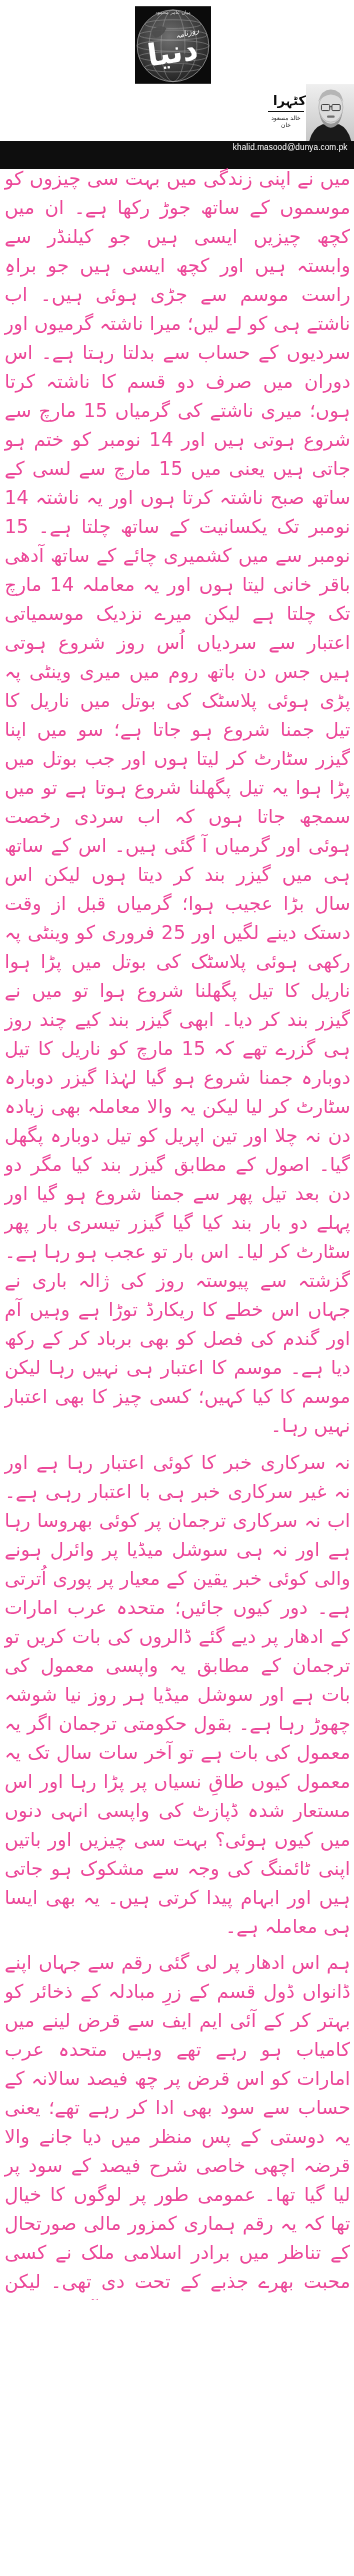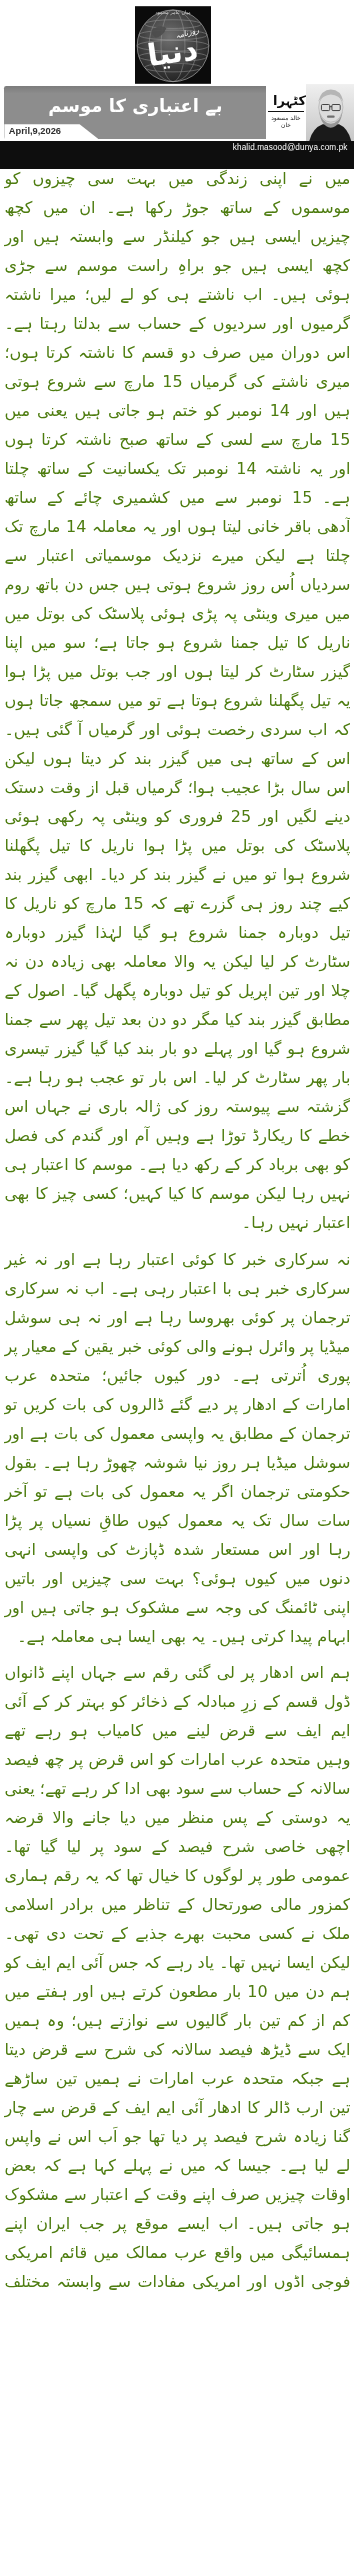--- a/index.html
+++ b/index.html
@@ -24,22 +24,22 @@
   .column-name{font-size:13px;font-weight:bold;color:#0d0d0d;margin-top:8.7px;margin-left:33px;}
   .author-rule{height:1.1px;background:#111;margin:3.3px 2.2px 2.2px 2.2px;}
   .author-name{font-size:6px;color:#1a1a1a;}
   .author-photo{width:48px;height:57px;display:block;}
   
   .email-bar{position:absolute;left:0;top:141px;width:354px;height:28px;background:#0e0e0e;
              color:#fff;text-align:right;font-size:8.2px;line-height:14px;padding-right:6.5px;
              box-sizing:border-box;letter-spacing:0.1px;}
   
   .article{position:absolute;left:4.4px;top:164px;width:346px;height:2136px;overflow:hidden;
-           direction:rtl;text-align:justify;color:#4d7c0f;
-           font-family:"DejaVu Sans",sans-serif;font-size:16px;line-height:29px;}
+           direction:rtl;text-align:justify;color:#ec4899;
+           font-family:"DejaVu Sans",sans-serif;font-size:19px;line-height:29px;}
   .article p{margin:0 0 7.6px 0;}
 </style>
 </head>
 <body>
 
 <div class="page">
 
   <svg class="logo" viewBox="0 0 140 143" xmlns="http://www.w3.org/2000/svg">
     <defs>
       <radialGradient id="globeG" cx="45%" cy="38%" r="70%">
@@ -61,26 +61,20 @@
         <ellipse cx="70" cy="113" rx="52" ry="8"></ellipse>
       </g>
       <path d="M30 45 Q45 32 58 40 Q52 55 38 58 Q30 52 30 45 Z" fill="#4d4d4d" opacity="0.9"></path>
       <path d="M82 88 Q98 84 106 96 Q96 110 84 104 Q78 95 82 88 Z" fill="#4d4d4d" opacity="0.9"></path>
     </g>
     <text x="70" y="14" text-anchor="middle" font-size="9" fill="#d8d8d8" font-family="DejaVu Sans, sans-serif">میاں عامر محمود</text>
     <text x="97" y="54" text-anchor="middle" font-size="14" font-style="italic" fill="#ffffff" font-family="DejaVu Sans, sans-serif" transform="rotate(-16 97 54)">روزنامہ</text>
     <text x="72" y="104" text-anchor="middle" font-size="56" font-weight="bold" fill="#ffffff" font-family="DejaVu Sans, sans-serif" transform="rotate(-8 72 104)">دنیا</text>
   </svg>
 
-  <div class="title-bar">
-    <div class="headline" dir="rtl">بے اعتباری کا موسم</div>
-    <div class="date-box">
-      <span>April,9,2026</span>
-    </div>
-  </div>
 
   <div class="author-block">
     <div class="author-left">
       <div class="column-name">کٹہرا</div>
       <div class="author-rule"></div>
       <div class="author-name">خالد مسعود خان</div>
     </div>
     <svg class="author-photo" viewBox="0 0 87 103" xmlns="http://www.w3.org/2000/svg">
       <defs>
         <linearGradient id="photoBg" x1="0" y1="0" x2="0" y2="1">

